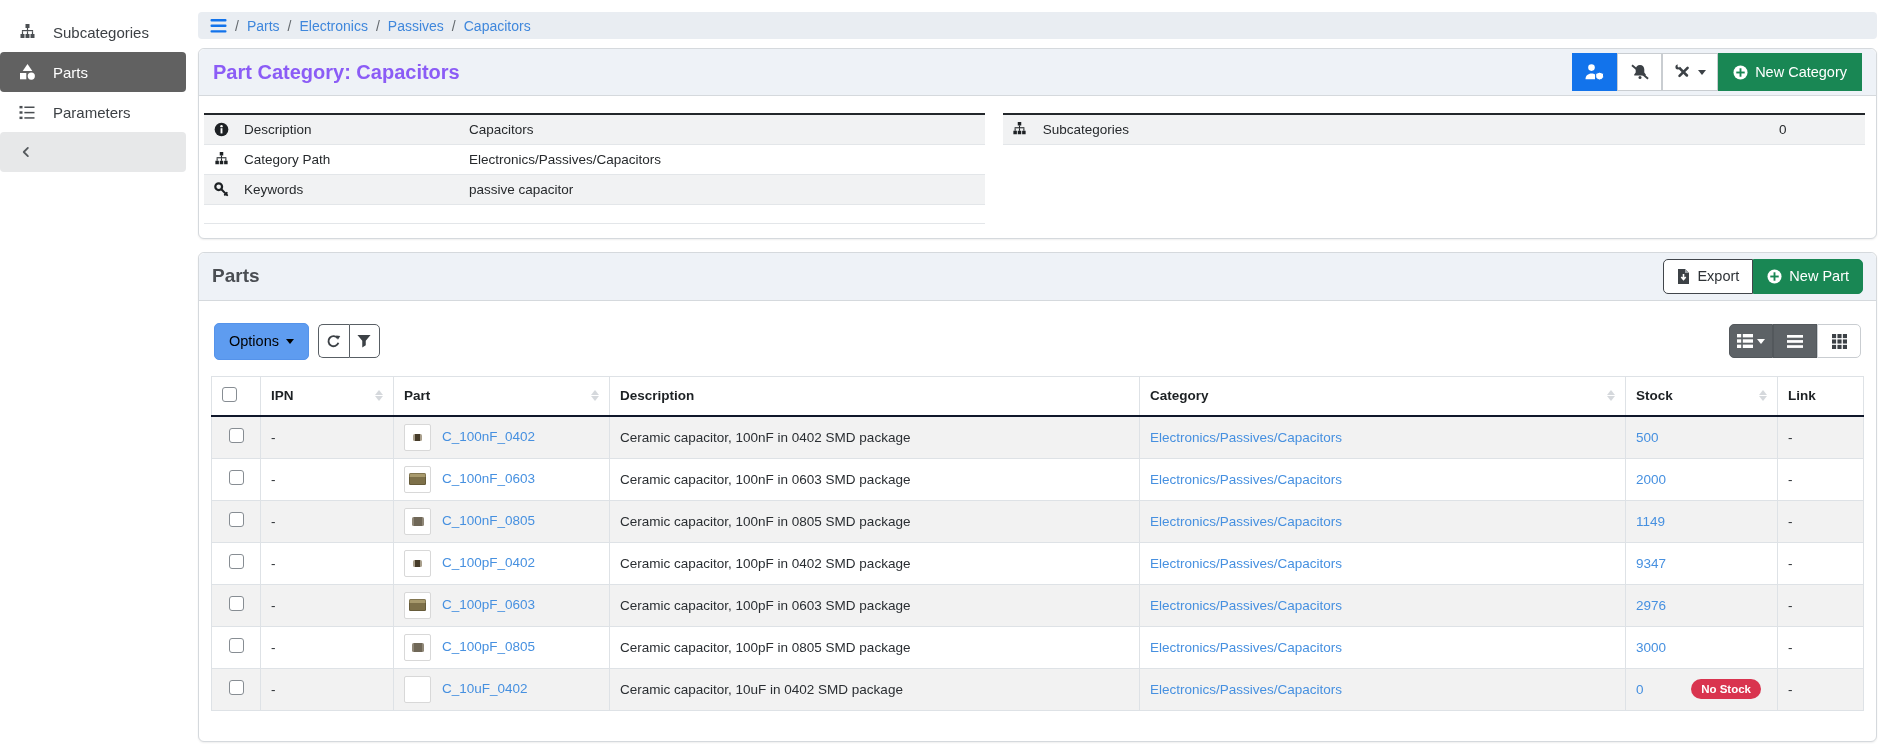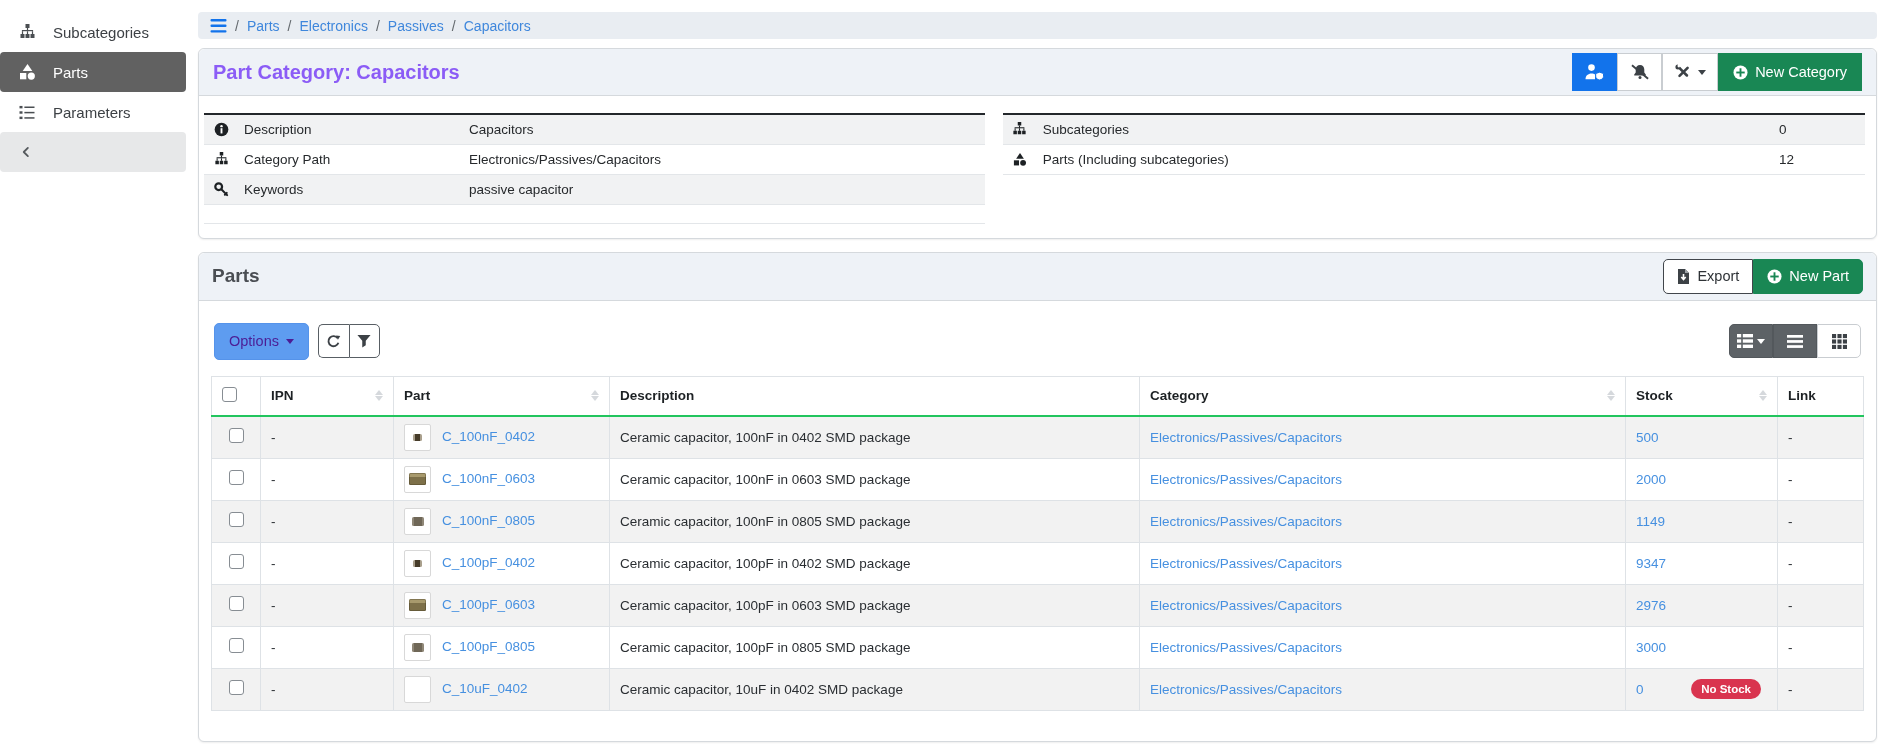--- a/index.html
+++ b/index.html
@@ -68,21 +68,21 @@
   .parts-card .card-header { padding:6px 13px; min-height:48px; }
   .parts-card h2 { font-size:19px; font-weight:700; color:#4a4e53; }
   .pc-buttons { display:flex; }
   .pc-buttons .btn { height:35px; }
   .btn-export { border:1px solid #41464b; color:#2e3236; border-radius:5px 0 0 5px; padding:0 13px; }
   .btn-newpart { border-radius:0 5px 5px 0; padding:0 13px;text-align:right; }
   .parts-body { padding:12px; }
 
   
   .toolbar { display:flex; align-items:center; margin:10px 3px 0 3px; }
-  .btn-options { background:#5e9cf0; border-color:#5593ea; color:#4c1d95; height:37px;
+  .btn-options { background:#5e9cf0; border-color:#5593ea; color:#000000; height:37px;
                  padding:0 14px; border-radius:5px; font-size:14.5px; }
   .btn-pair { display:flex; margin-left:9px; }
   .btn-pair .btn { width:31px; height:34px; border:1px solid #585e64; color:#3c4146; }
   .btn-pair .btn:first-child { border-radius:5px 0 0 5px; border-right:none; }
   .btn-pair .btn:last-child { border-radius:0 5px 5px 0; }
   .toolbar .spacer { flex:1; }
   .search-input { width:208px; height:33px; border:1px solid #ced4da; border-radius:5px;
                   padding:0 11px; font-size:14px; color:#212529; font-family:inherit; }
   .search-input::placeholder { color:#7a8087; }
   .view-group { display:flex; margin-left:12px; }
@@ -93,21 +93,21 @@
   
   .showing { display:flex; align-items:center; gap:10px; margin:24px 3px 0 3px; color:#33373b; font-size:14.5px; }
   .btn-pagesize { background:#5d6266; color:#fff; height:33px; padding:0 12px; border-radius:5px;
                   font-size:14px; gap:8px; }
 
   
   .ptable { border-collapse:collapse; width:100%; margin-top:16px; table-layout:fixed; }
   .ptable th, .ptable td { border:1px solid #dee2e6; padding:7px 10px; text-align:left;
                            overflow:hidden; white-space:nowrap; }
   .ptable thead th { font-weight:700; font-size:13.5px; color:#1d2124; padding:10px 10px;
-                     border-bottom:2px solid #22c55e; background:#fff;margin-left:40px; }
+                     border-bottom:2px solid #0f172a; background:#fff;margin-left:40px; }
   .ptable tbody tr:nth-child(odd) td { background:#f2f2f2; }
   .ptable tbody td { height:37px; font-size:13.5px; color:#2a2e32; }
   .th-inner { display:flex; align-items:center; justify-content:space-between; }
   .c-check { width:49px; text-align:center; }
   .ptable td.c-check { text-align:center; }
   .ptable input[type=checkbox] { width:15px; height:15px; accent-color:#fff;
                                  border:1px solid #878d93; appearance:none; border-radius:3px; background:#fff; cursor:pointer; }
   a.link { color:#4690e0; text-decoration:none; cursor:pointer; }
   .sort { display:inline-flex; flex-direction:column; gap:1px; opacity:.55; }
   .sort i { width:0; height:0; border-left:4px solid transparent; border-right:4px solid transparent; display:block; }
@@ -311,31 +311,20 @@
                     <rect x="7.4" y="7.2" width="1.2" height="2.8"></rect>
                     <rect x="12.4" y="7.2" width="1.2" height="2.8"></rect>
                     <rect x="1" y="10" width="4" height="4"></rect>
                     <rect x="6" y="10" width="4" height="4"></rect>
                     <rect x="11" y="10" width="4" height="4"></rect>
                   </svg>
             </td>
             <td class="d-label">Subcategories</td>
             <td class="d-value">0</td>
           </tr>
-          <tr>
-            <td class="d-icon">
-              <svg width="14" height="13" viewBox="0 0 16 16" fill="#1d2124" style="margin:auto">
-                    <polygon points="8,0 12.8,7 3.2,7"></polygon>
-                    <rect x="0.5" y="9" width="6.3" height="6.3"></rect>
-                    <circle cx="11.8" cy="12.1" r="3.6"></circle>
-                  </svg>
-            </td>
-            <td class="d-label">Parts (Including subcategories)</td>
-            <td class="d-value">12</td>
-          </tr>
         </tbody>
           </table>
       </div>
     </section>
 
     <section class="card parts-card">
       <header class="card-header">
         <h2>Parts</h2>
         <div class="pc-buttons">
           <button class="btn btn-export">

